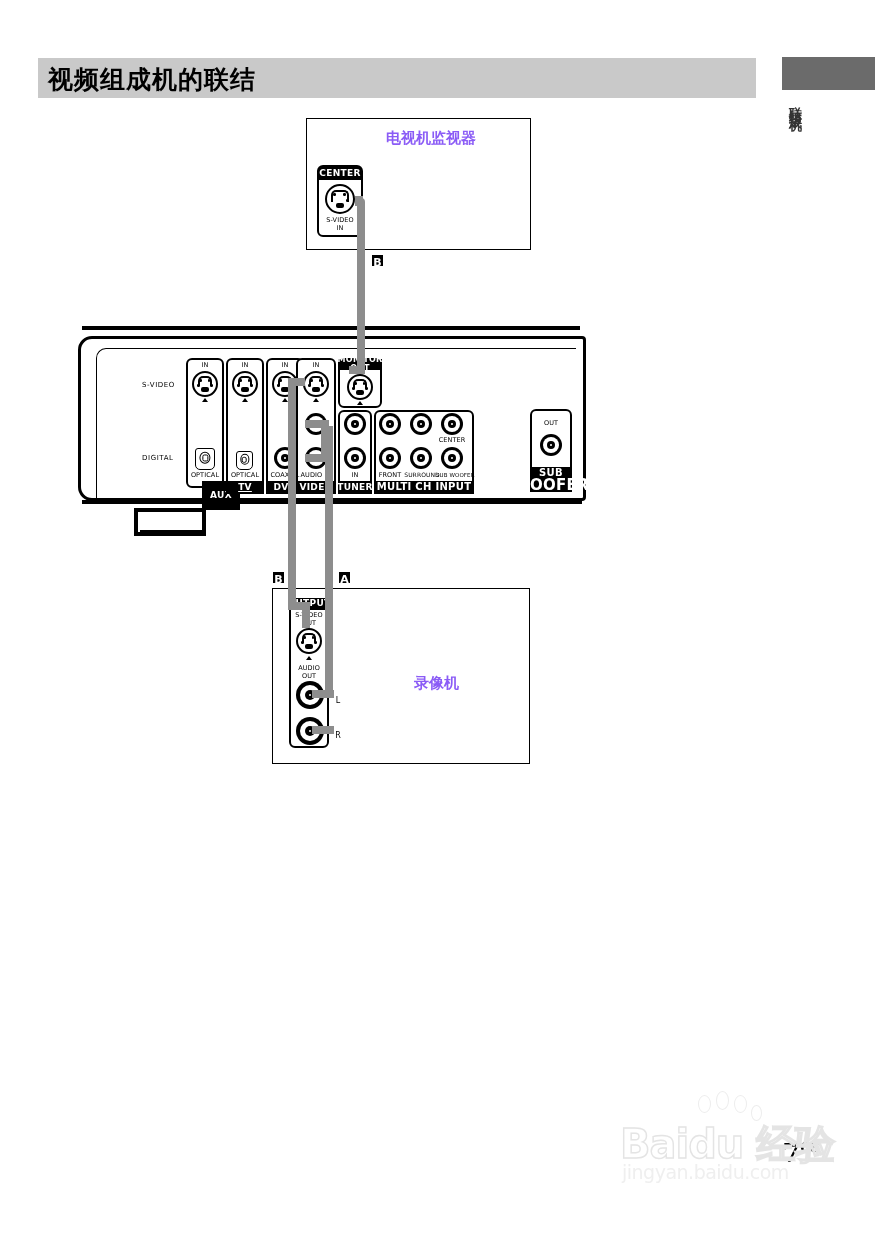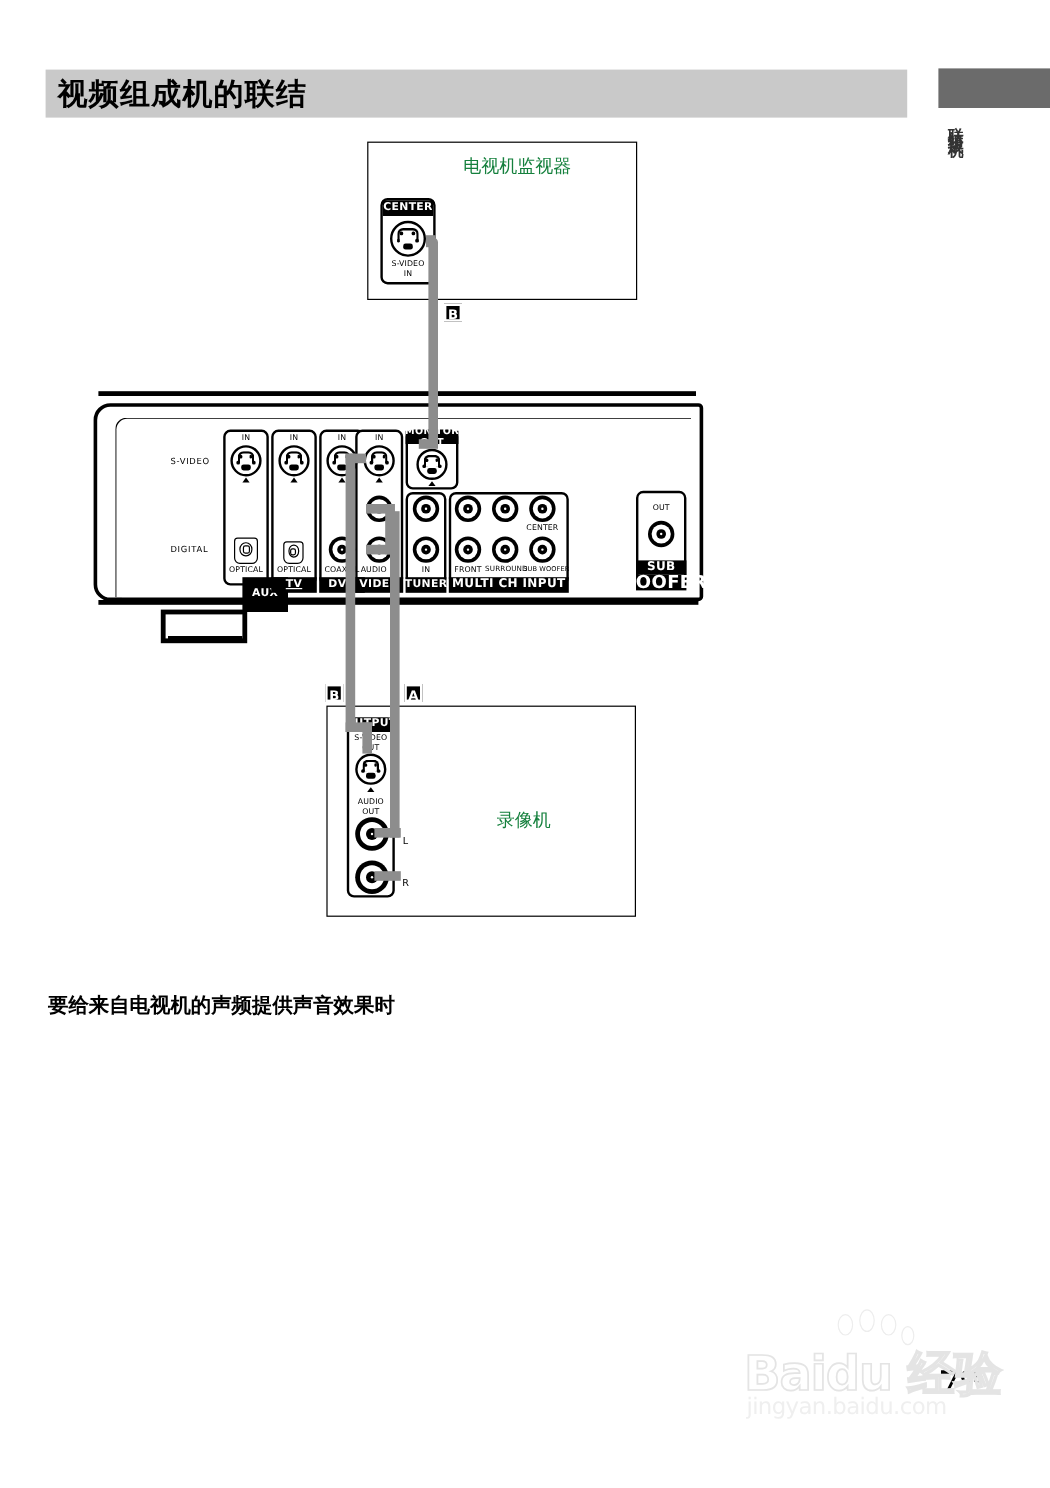--- a/index.html
+++ b/index.html
@@ -58,22 +58,22 @@
 
   
   .dbox {
     position: absolute;
     border: 1.5px solid #000;
     background: #fff;
   }
   .box-title {
     position: absolute;
     font-size: 15px;
-    font-weight: normal;
-    color: #15803d;
+    font-weight: bold;
+    color: #8b5cf6;
     font-family: "DejaVu Sans", sans-serif;
     white-space: nowrap;
   }
 
   
   .jackplate {
     position: absolute;
     border: 2px solid #000;
     border-radius: 6px;
     background: #fff;
@@ -600,21 +600,20 @@
   <div class="rca" style="left:296px; top:717px; width:28px; height:28px;">
       <span class="r2">
         <span class="r3">
           <span class="r4"></span>
         </span>
       </span>
     </div>
   <div class="minilabel" style="left:332px; top:696px; width:12px; font-size:8px;">L</div>
   <div class="minilabel" style="left:332px; top:731px; width:12px; font-size:8px;">R</div>
 
-  <div id="copy-heading">要给来自电视机的声频提供声音效果时</div>
 
   <div id="watermark">
     <span class="paw" style="left:78px; top:0px; width:13px; height:18px;"></span>
     <span class="paw" style="left:96px; top:-4px; width:13px; height:19px;"></span>
     <span class="paw" style="left:114px; top:0px; width:13px; height:18px;"></span>
     <span class="paw" style="left:131px; top:10px; width:11px; height:16px;"></span>
     <div id="wm-main">Baidu 经验</div>
     <div id="wm-sub">jingyan.baidu.com</div>
   </div>
 

